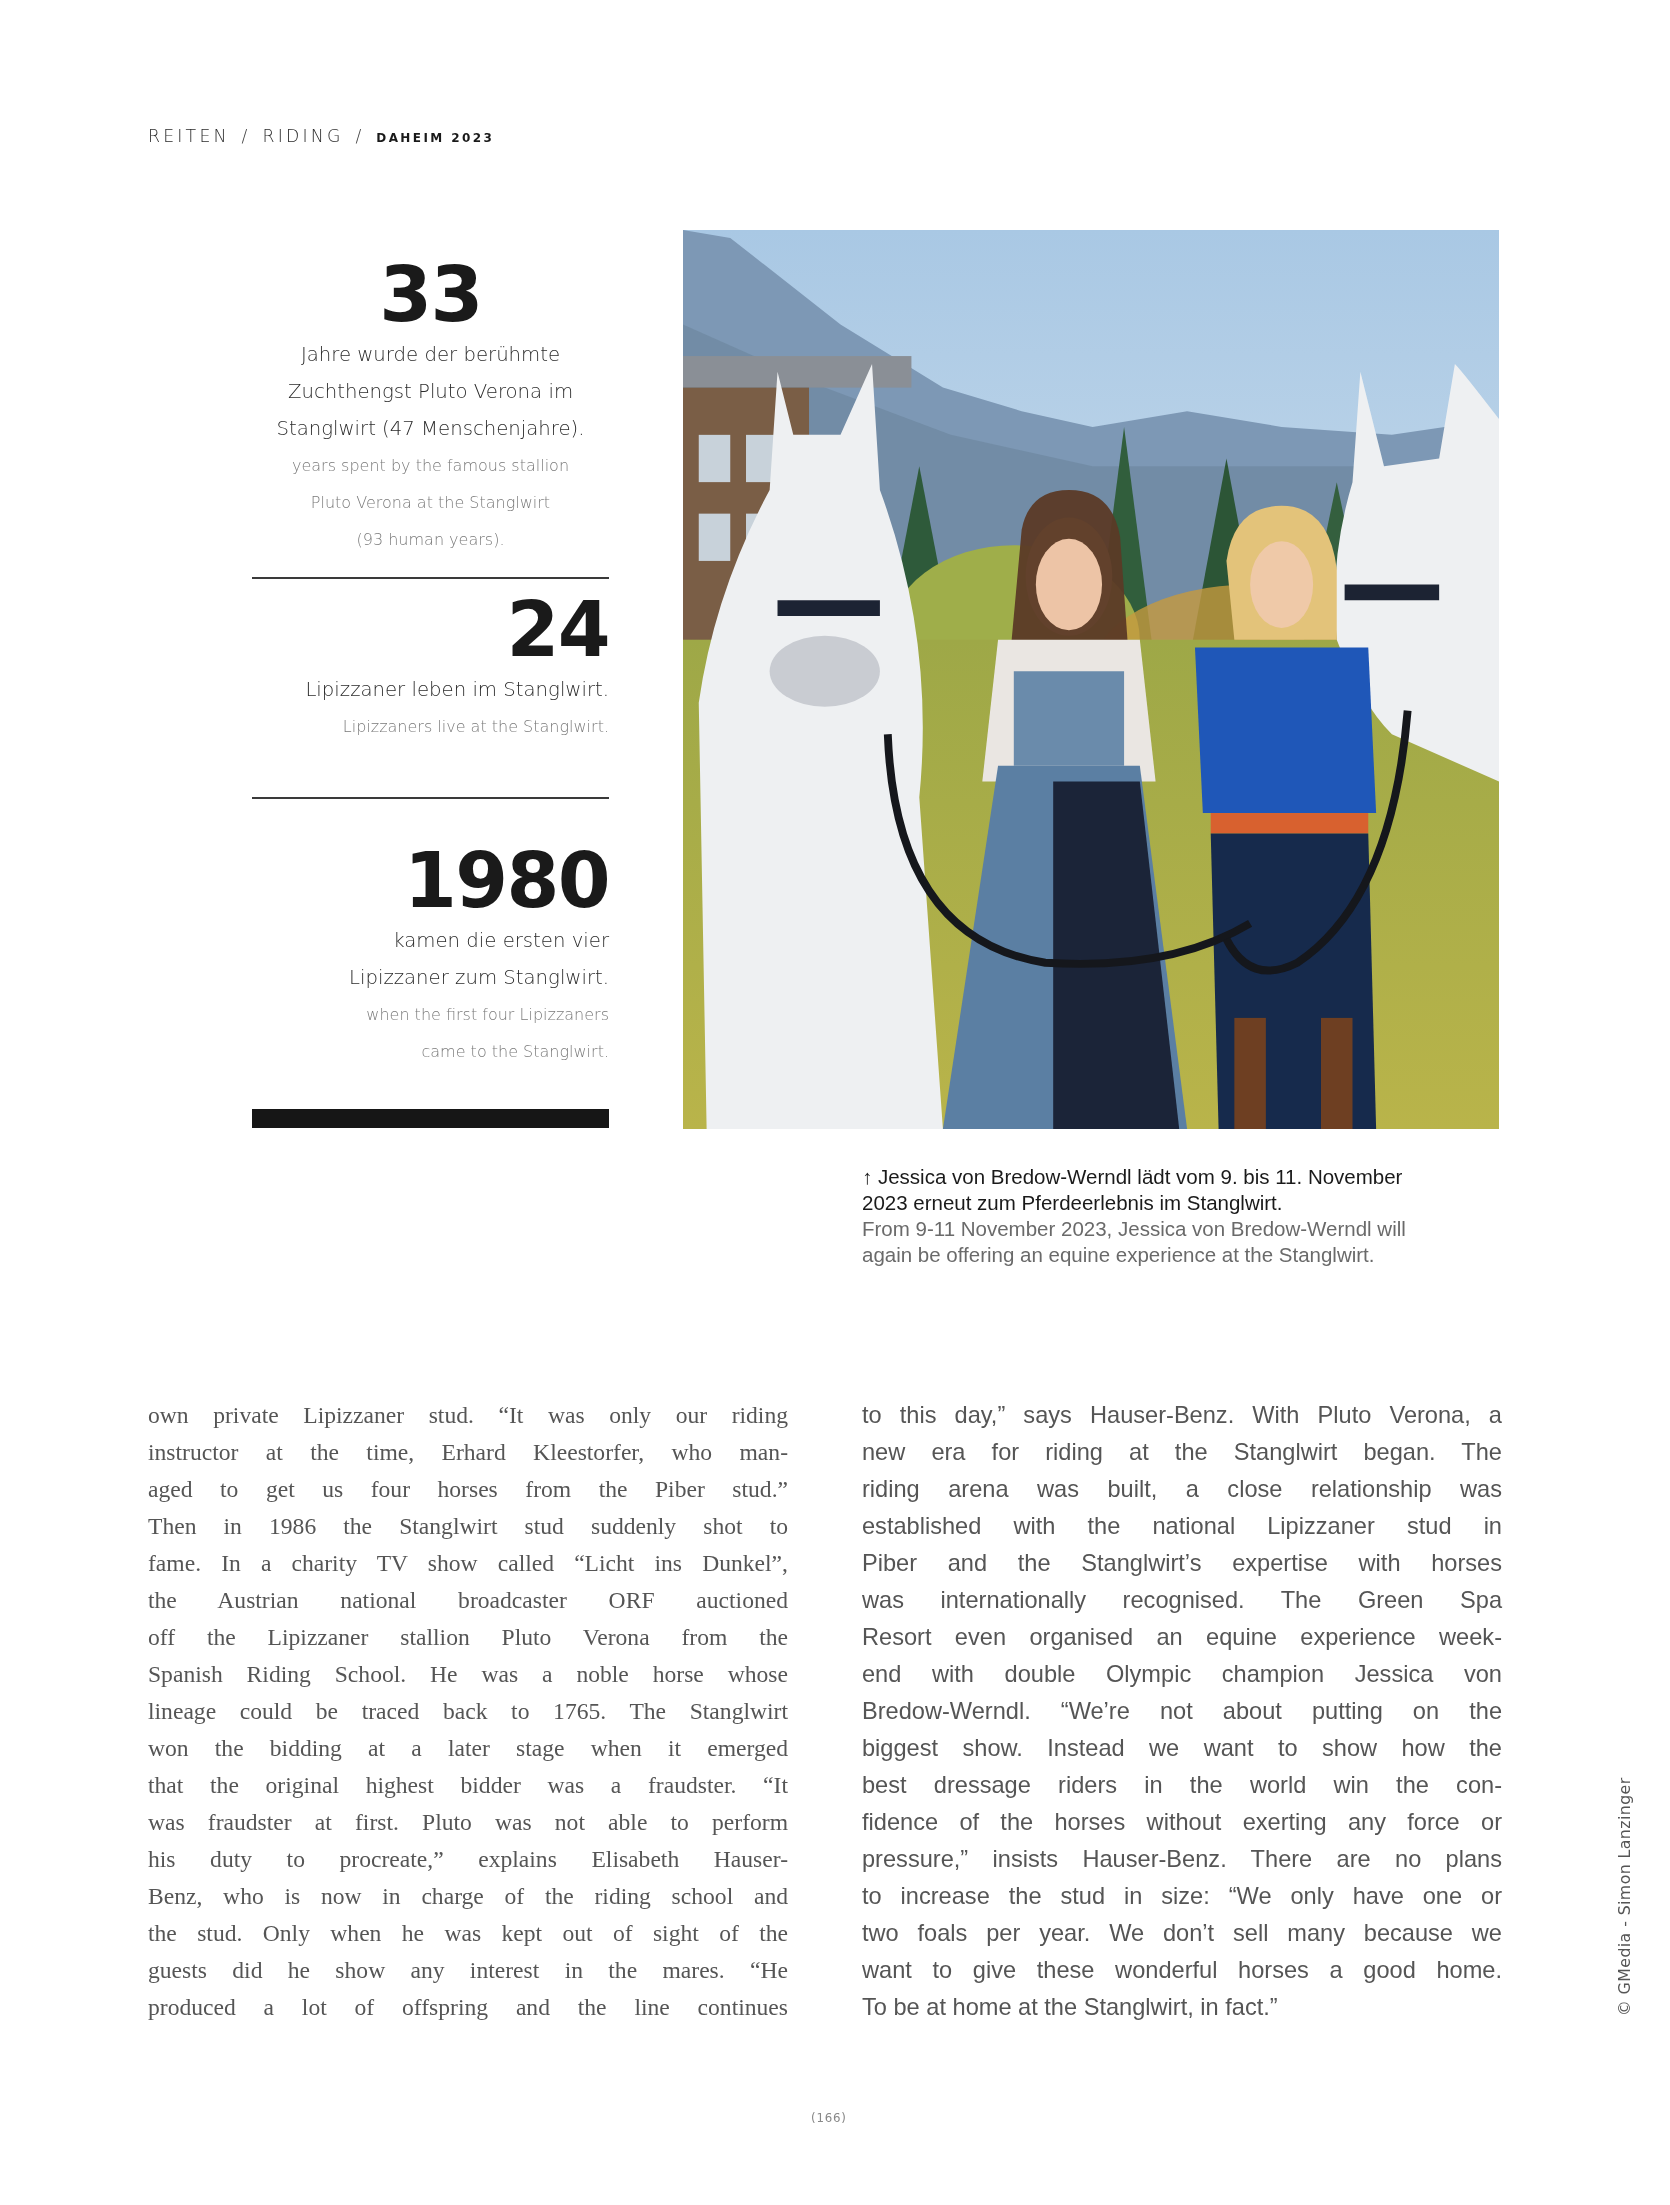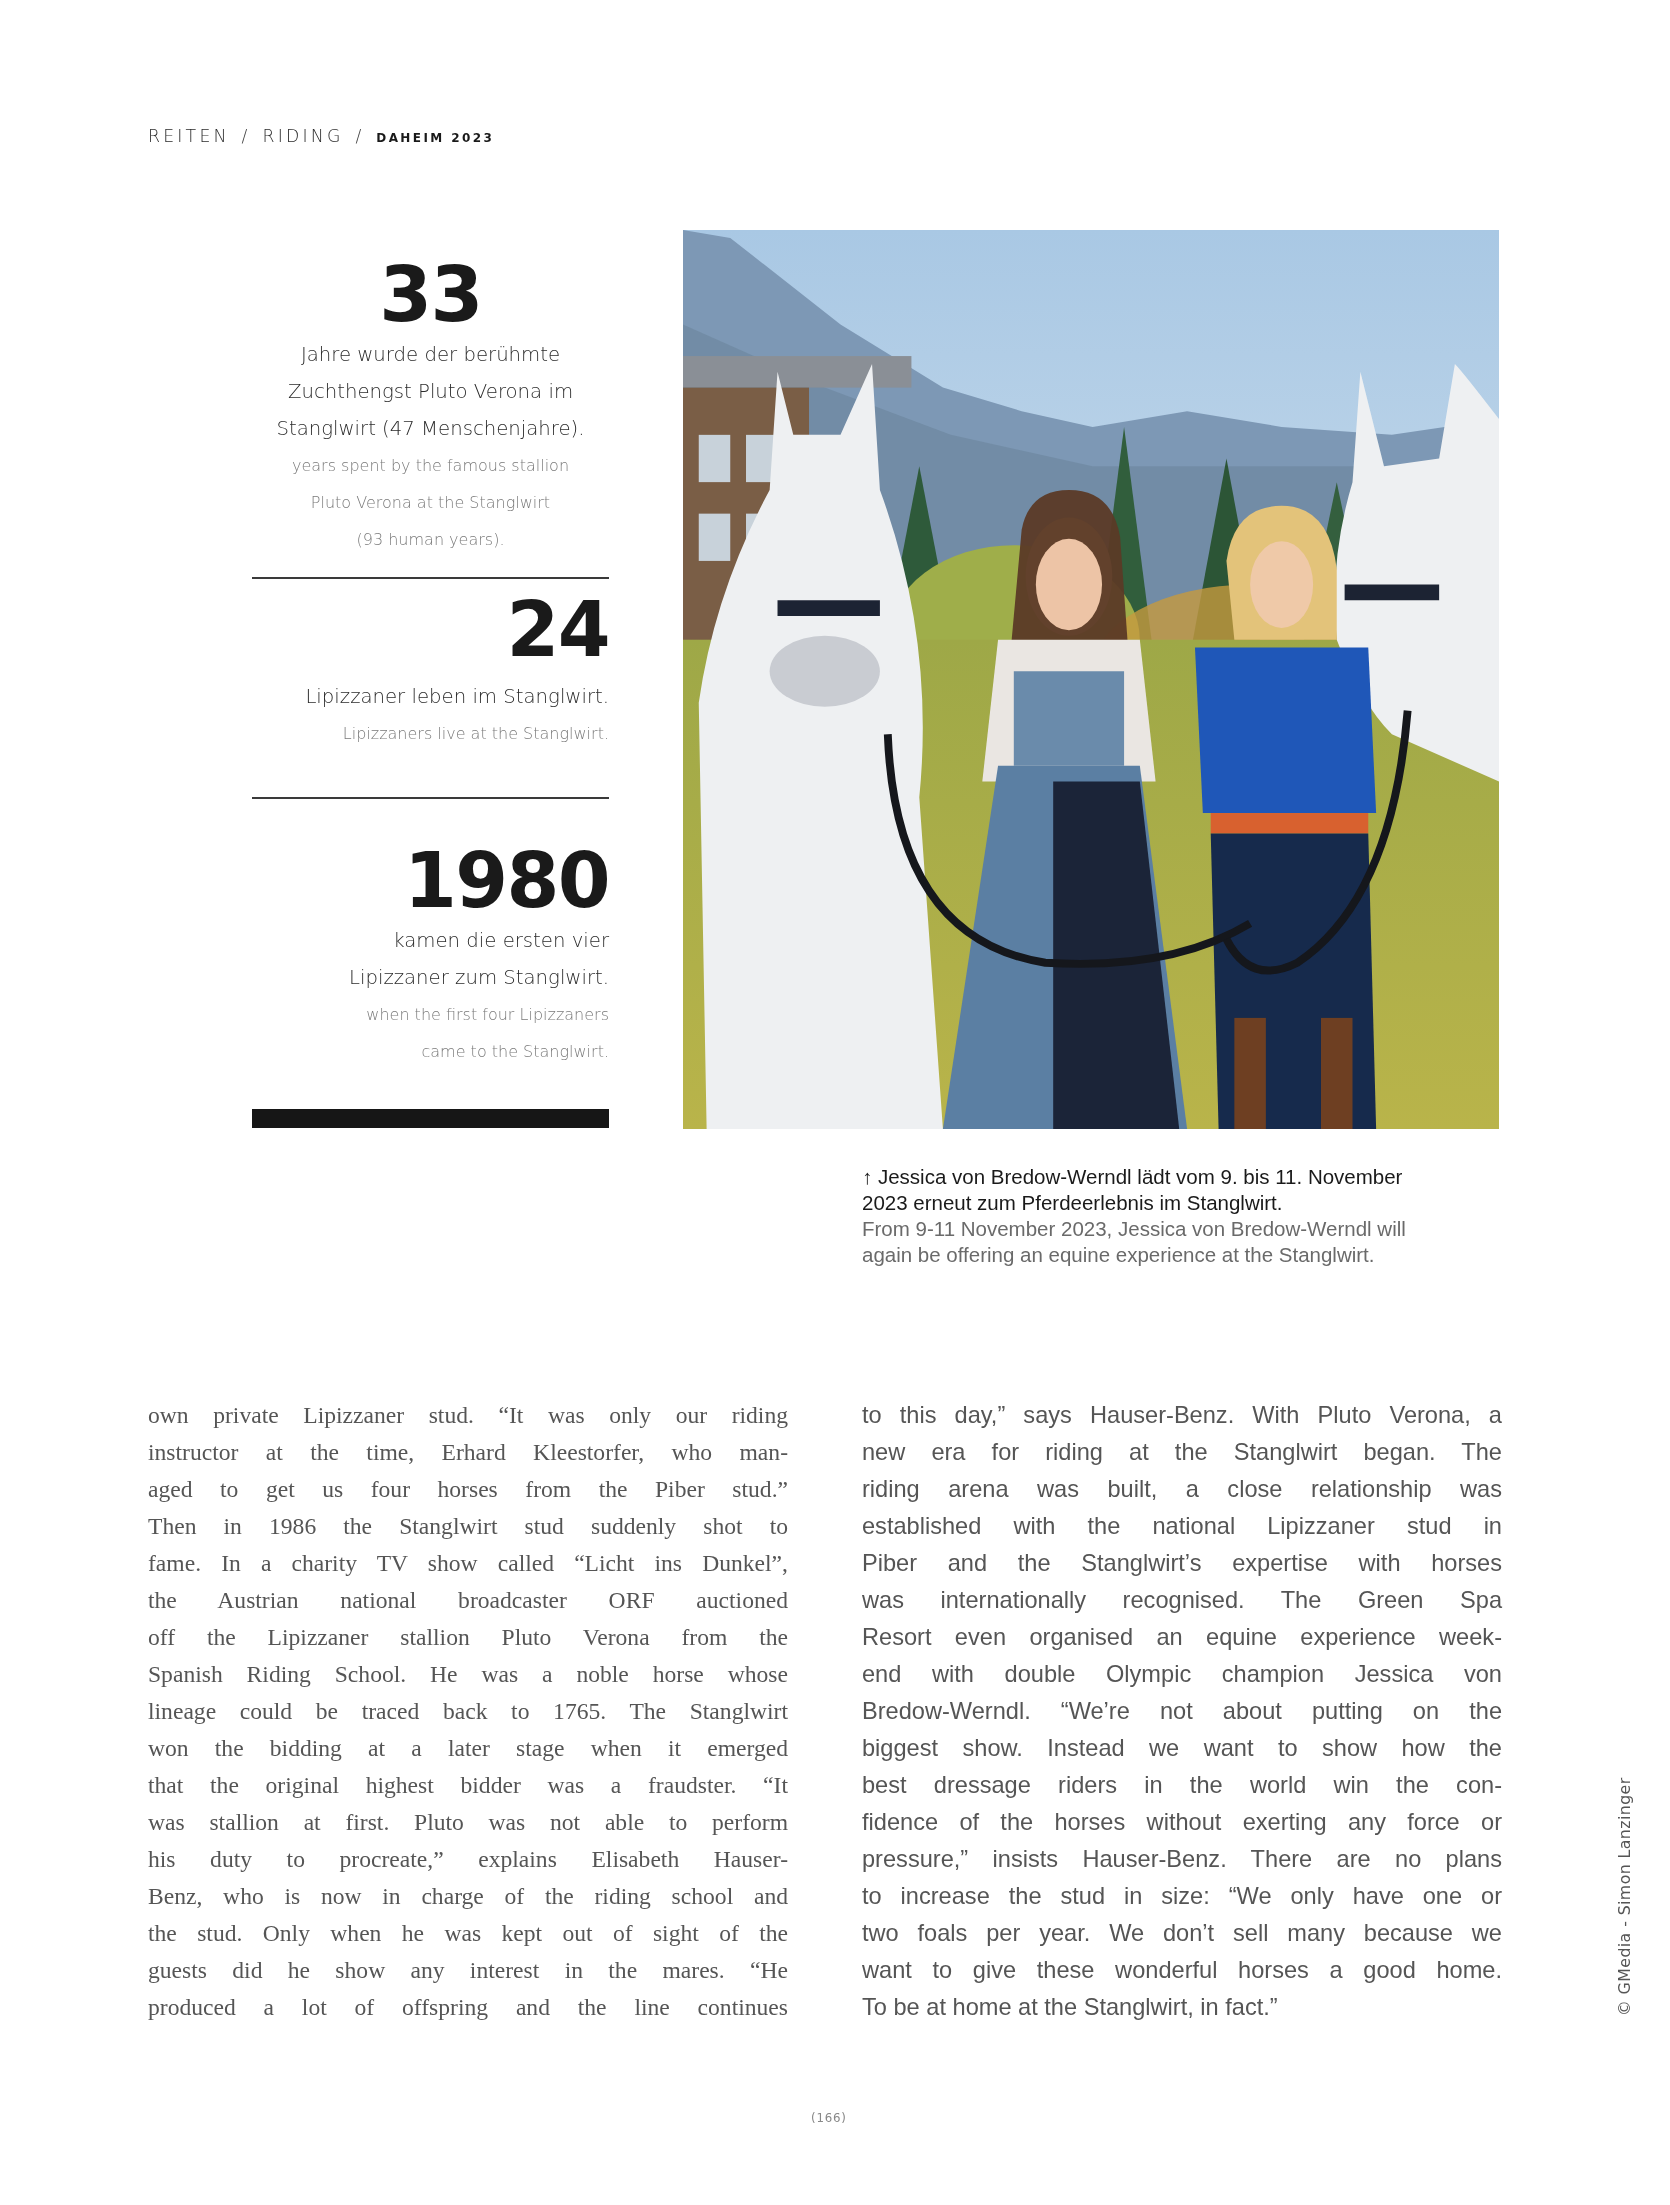--- a/index.html
+++ b/index.html
@@ -79,21 +79,21 @@
     <div class="stat-de">Stanglwirt (47 Menschenjahre).</div>
     <div class="stat-en">years spent by the famous stallion</div>
     <div class="stat-en">Pluto Verona at the Stanglwirt</div>
     <div class="stat-en">(93 human years).</div>
   </div>
 </div>
 <div class="divider" style="top: 577px;"></div>
 
 <div class="stats" style="top: 592px;">
   <div class="stat-number">24</div>
-  <div style="margin-top: 10px;">
+  <div style="margin-top: 3px;">
     <div class="stat-de">Lipizzaner leben im Stanglwirt.</div>
     <div class="stat-en">Lipizzaners live at the Stanglwirt.</div>
   </div>
 </div>
 <div class="divider" style="top: 797px;"></div>
 
 <div class="stats" style="top: 843px;">
   <div class="stat-number">1980</div>
   <div style="margin-top: 3.2px;">
     <div class="stat-de">kamen die ersten vier</div>
@@ -180,21 +180,21 @@
   <span class="line">instructor at the time, Erhard Kleestorfer, who man-</span>
   <span class="line">aged to get us four horses from the Piber stud.”</span>
   <span class="line">Then in 1986 the Stanglwirt stud suddenly shot to</span>
   <span class="line">fame. In a charity TV show called “Licht ins Dunkel”,</span>
   <span class="line">the Austrian national broadcaster ORF auctioned</span>
   <span class="line">off the Lipizzaner stallion Pluto Verona from the</span>
   <span class="line">Spanish Riding School. He was a noble horse whose</span>
   <span class="line">lineage could be traced back to 1765. The Stanglwirt</span>
   <span class="line">won the bidding at a later stage when it emerged</span>
   <span class="line">that the original highest bidder was a fraudster. “It</span>
-  <span class="line">was stallion at first. Pluto was not able to perform</span>
+  <span class="line">was fraudster at first. Pluto was not able to perform</span>
   <span class="line">his duty to procreate,” explains Elisabeth Hauser-</span>
   <span class="line">Benz, who is now in charge of the riding school and</span>
   <span class="line">the stud. Only when he was kept out of sight of the</span>
   <span class="line">guests did he show any interest in the mares. “He</span>
   <span class="line">produced a lot of offspring and the line continues</span>
 </div>
 
 <div class="col right">
   <span class="line">to this day,” says Hauser-Benz. With Pluto Verona, a</span>
   <span class="line">new era for riding at the Stanglwirt began. The</span>

